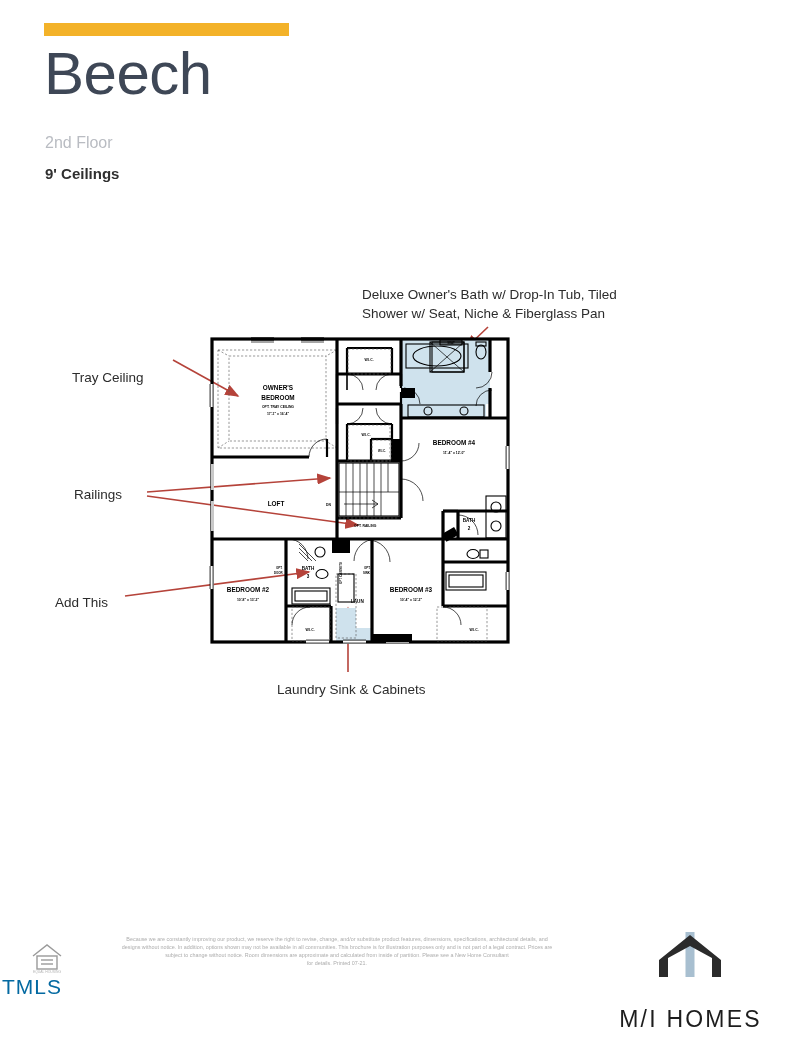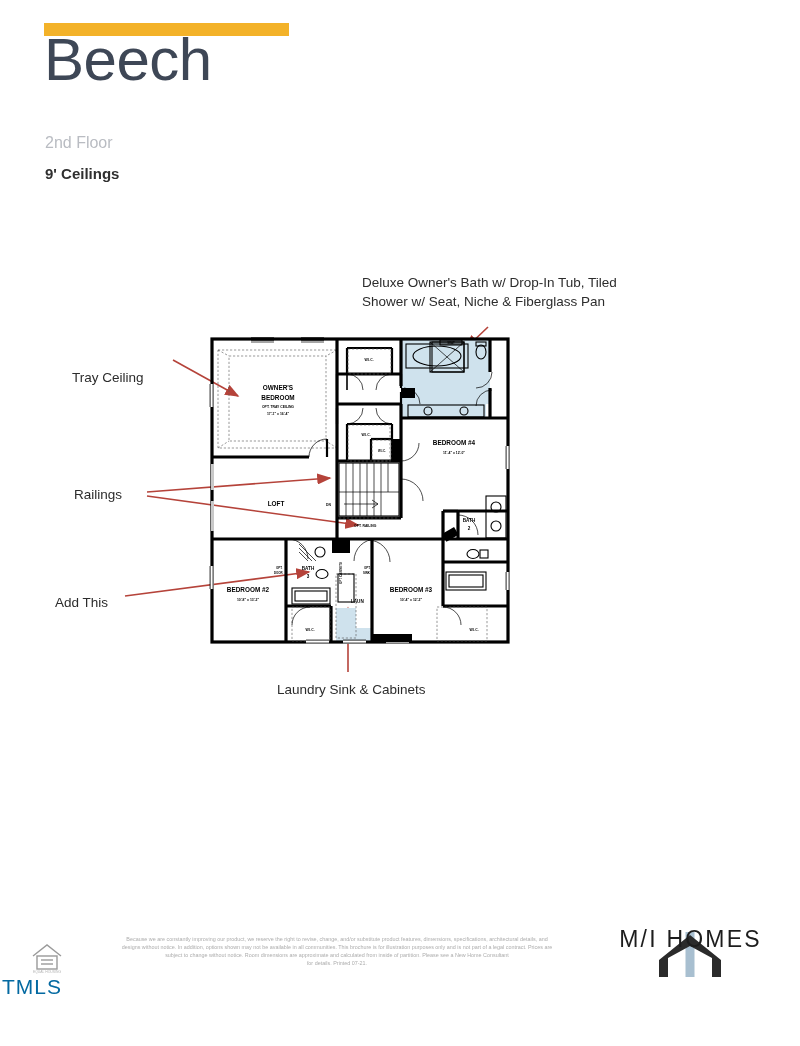--- a/index.html
+++ b/index.html
@@ -24,21 +24,21 @@
     position: absolute;
     left: 44px;
     top: 23px;
     width: 245px;
     height: 13px;
     background: #f3b229;
   }
   .plan-title {
     position: absolute;
     left: 44px;
-    top: 28px;
+    top: 42px;
     font-size: 60px;
     font-weight: 400;
     color: #3e4756;
     letter-spacing: -0.5px;
     line-height: 1.05;
   }
   .floor-label {
     position: absolute;
     left: 45px;
     top: 134px;
@@ -65,21 +65,21 @@
   }
   .spec-block div { white-space: nowrap; }
 
   
   .callout {
     position: absolute;
     font-size: 13.5px;
     line-height: 18.5px;
     color: #2c2c2c;
   }
-  #callout-bath   { left: 362px; top: 274px; width: 260px; }
+  #callout-bath   { left: 362px; top: 286px; width: 260px; }
   #callout-tray   { left: 72px;  top: 369px; }
   #callout-rail   { left: 62px;  top: 486px; margin-left: 12px; }
   #callout-door   { left: 55px;  top: 594px; }
   #callout-laun   { left: 277px; top: 681px; width: 160px; }
 
   .leader { position: absolute; overflow: visible; pointer-events: none; }
 
   
   #floorplan {
     position: absolute;
@@ -122,21 +122,21 @@
   .mi-logo {
     position: absolute;
     left: 608px;
     top: 925px;
     width: 165px;
     height: 72px;
   }
   .mi-wordmark {
     position: absolute;
     left: 608px;
-    top: 926px;
+    top: 1006px;
     width: 165px;
     text-align: center;
     font-size: 23px;
     letter-spacing: 2.2px;
     color: #1d1d1d;
   }
 </style>
 </head>
 <body>
 

